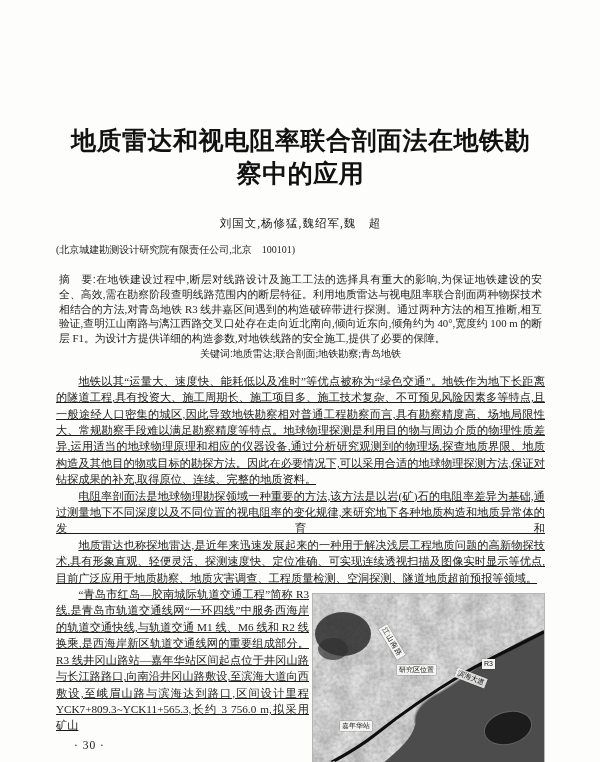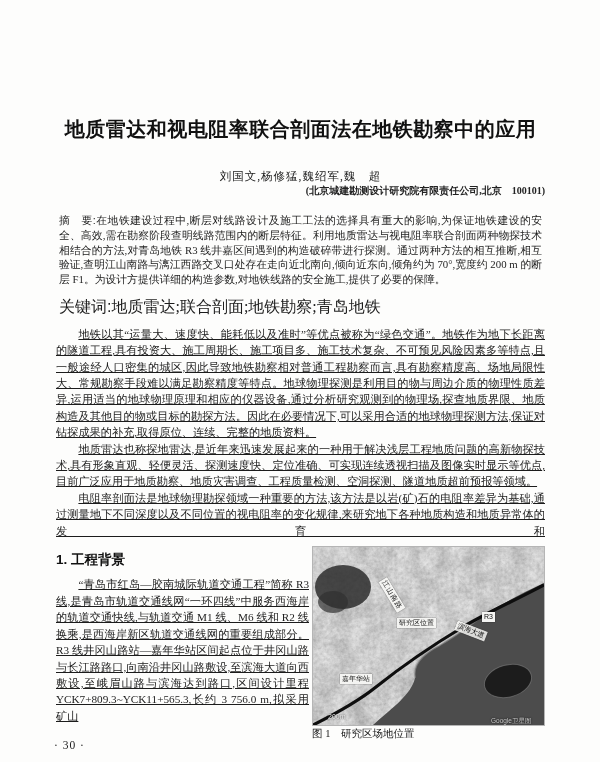--- a/index.html
+++ b/index.html
@@ -14,52 +14,52 @@
     width: 600px; height: 762px;
     background: #fdfdfc;
     overflow: hidden;
   }
   .content {
     position: absolute;
     left: 56px; top: 0;
     width: 489px;
   }
   h1.title {
-    margin: 4px; padding-top: 112px;
+    margin: 12px; padding-top: 112px;
     text-align: center;
     font-family: "Liberation Sans", sans-serif;
-    font-size: 20px; font-weight: bold;
+    font-size: 25px; font-weight: bold;
     letter-spacing: 0.5px;
     color: #111;
   }
   .authors {
     margin-top: 26px;
     text-align: center;
     font-size: 11.5px;
     letter-spacing: 1px;
   }
   .affiliation {
-    margin-top: 0;
-    text-align: right;
+    margin-top: 12px;
+    text-align: left;
     font-size: 10px;
     color: #222;
-    font-weight: bold;
   }
   .abstract {
     margin-top: 15px;
     padding: 0 3px;
     font-size: 10.8px;
     line-height: 14.8px;
     text-align: justify;
   }
   .keywords {
     padding: 0 3px;
-    font-size: 16px;
+    font-size: 10px;
     line-height: 14.8px;
-    margin-top: 13px;
+    margin-top: 1px;
+    text-align: center;
   }
   .blabel {
     font-family: "Liberation Sans", sans-serif;
     font-weight: normal;
   }
   .body-text {
     margin-top: 11px;
     font-size: 11.2px;
     line-height: 16.4px;
     text-align: justify;
@@ -119,47 +119,46 @@
     text-shadow: 0 0 2px #000;
   }
   .fig-caption {
     margin-top: 0;
     font-family: Liberation Serif, serif;
     font-size: 10.5px;
     color: #1a1a1a;
   }
   .page-number {
     position: absolute;
-    left: 54px; top: 739px;
+    left: 74px; top: 739px;
     font-size: 11.5px;
     letter-spacing: 1px;
   }
 </style>
 </head>
 <body>
 
 <div class="page">
   <div class="content">
 
     <h1 class="title">地质雷达和视电阻率联合剖面法在地铁勘察中的应用</h1>
     <div class="authors">刘国文,杨修猛,魏绍军,魏　超</div>
     <div class="affiliation">(北京城建勘测设计研究院有限责任公司,北京　100101)</div>
 
-    <div class="abstract"><span class="blabel">摘　要:</span><span>在地铁建设过程中,断层对线路设计及施工工法的选择具有重大的影响,为保证地铁建设的安全、高效,需在勘察阶段查明线路范围内的断层特征。利用地质雷达与视电阻率联合剖面两种物探技术相结合的方法,对青岛地铁 R3 线井嘉区间遇到的构造破碎带进行探测。通过两种方法的相互推断,相互验证,查明江山南路与漓江西路交叉口处存在走向近北南向,倾向近东向,倾角约为 70°,宽度约 200 m 的断层 F1。为设计方提供详细的构造参数,对地铁线路的安全施工,提供了必要的保障。</span></div>
+    <div class="abstract"><span class="blabel">摘　要:</span><span>在地铁建设过程中,断层对线路设计及施工工法的选择具有重大的影响,为保证地铁建设的安全、高效,需在勘察阶段查明线路范围内的断层特征。利用地质雷达与视电阻率联合剖面两种物探技术相结合的方法,对青岛地铁 R3 线井嘉区间遇到的构造破碎带进行探测。通过两种方法的相互推断,相互验证,查明江山南路与漓江西路交叉口处存在走向近北南向,倾向近东向,倾角约为 40°,宽度约 100 m 的断层 F1。为设计方提供详细的构造参数,对地铁线路的安全施工,提供了必要的保障。</span></div>
 
     <div class="keywords"><span class="blabel">关键词:</span><span>地质雷达;联合剖面;地铁勘察;青岛地铁</span></div>
 
     <div class="body-text">
       <p class="indent">地铁以其“运量大、速度快、能耗低以及准时”等优点被称为“绿色交通”。地铁作为地下长距离的隧道工程,具有投资大、施工周期长、施工项目多、施工技术复杂、不可预见风险因素多等特点,且一般途经人口密集的城区,因此导致地铁勘察相对普通工程勘察而言,具有勘察精度高、场地局限性大、常规勘察手段难以满足勘察精度等特点。地球物理探测是利用目的物与周边介质的物理性质差异,运用适当的地球物理原理和相应的仪器设备,通过分析研究观测到的物理场,探查地质界限、地质构造及其他目的物或目标的勘探方法。因此在必要情况下,可以采用合适的地球物理探测方法,保证对钻探成果的补充,取得原位、连续、完整的地质资料。</p>
+      <p class="indent flush">电阻率剖面法是地球物理勘探领域一种重要的方法,该方法是以岩(矿)石的电阻率差异为基础,通过测量地下不同深度以及不同位置的视电阻率的变化规律,来研究地下各种地质构造和地质异常体的发育和</p>
       <p class="indent">地质雷达也称探地雷达,是近年来迅速发展起来的一种用于解决浅层工程地质问题的高新物探技术,具有形象直观、轻便灵活、探测速度快、定位准确、可实现连续透视扫描及图像实时显示等优点,目前广泛应用于地质勘察、地质灾害调查、工程质量检测、空洞探测、隧道地质超前预报等领域。</p>
-      <p class="indent flush">电阻率剖面法是地球物理勘探领域一种重要的方法,该方法是以岩(矿)石的电阻率差异为基础,通过测量地下不同深度以及不同位置的视电阻率的变化规律,来研究地下各种地质构造和地质异常体的发育和</p>
 
       <div class="bottom">
         <div class="col-left">
-          <h2 class="sec-heading">1. 工程背景</h2>
           <p class="indent">“青岛市红岛—胶南城际轨道交通工程”简称 R3 线,是青岛市轨道交通线网“一环四线”中服务西海岸的轨道交通快线,与轨道交通 M1 线、M6 线和 R2 线换乘,是西海岸新区轨道交通线网的重要组成部分。R3 线井冈山路站—嘉年华站区间起点位于井冈山路与长江路路口,向南沿井冈山路敷设,至滨海大道向西敷设,至峨眉山路与滨海达到路口,区间设计里程 YCK7+809.3~YCK11+565.3,长约 3 756.0 m,拟采用矿山</p>
         </div>
 
         <div class="col-right">
           <div class="figure-box">
             <svg width="231" height="178" viewBox="0 0 231 178">
               <defs>
                 <filter id="satNoise" x="0" y="0" width="100%" height="100%">
                   <feTurbulence type="fractalNoise" baseFrequency="0.28" numOctaves="3" seed="11" stitchTiles="stitch"></feTurbulence>
                   <feColorMatrix type="saturate" values="0"></feColorMatrix>

